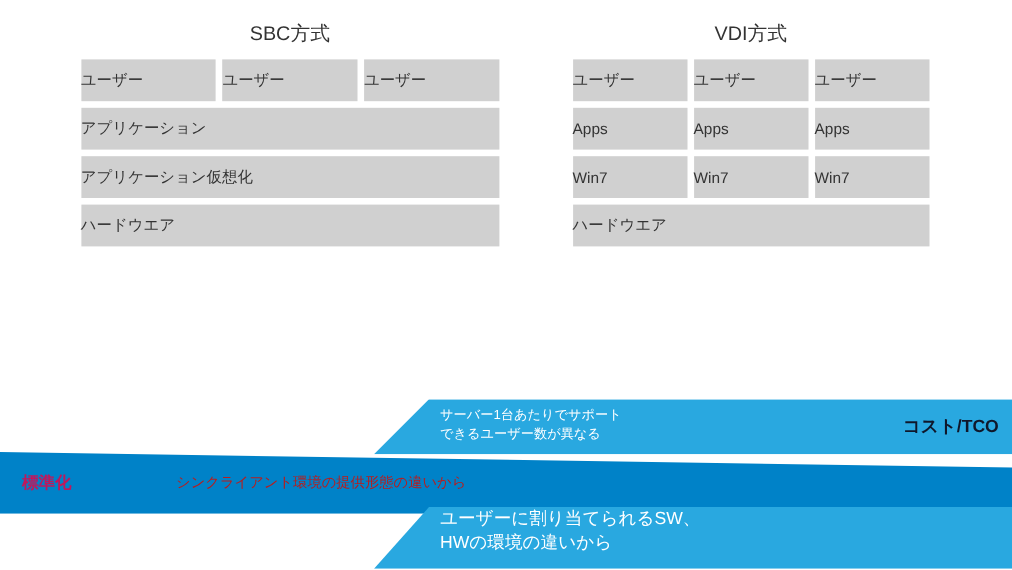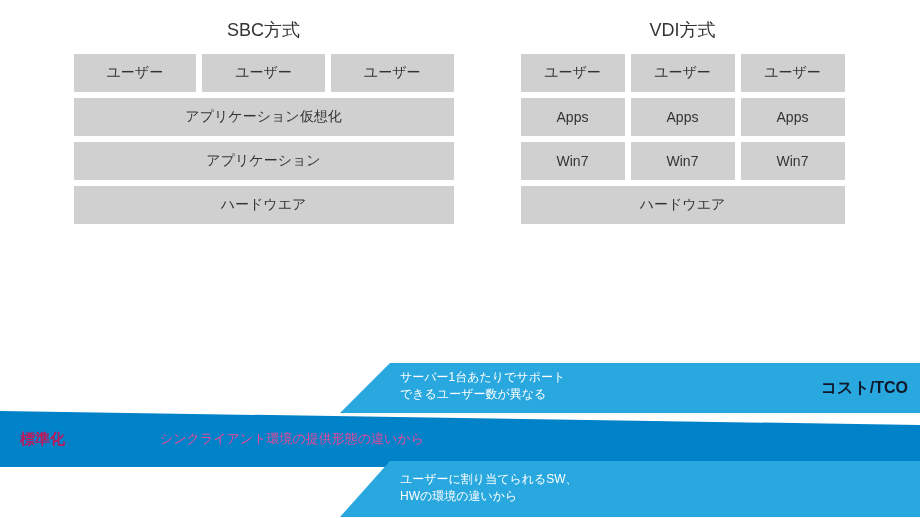--- a/index.html
+++ b/index.html
@@ -63,21 +63,20 @@
       display: flex;
       gap: 6px;
       width: 100%;
     }
 
     .cell-box {
       background: #d0d0d0;
       border: none;
       display: flex;
       align-items: center;
-      justify-content: center;
       font-size: 14px;
       color: #333;
     }
 
     .cell-box.small {
       flex: 1;
       height: 38px;
       font-size: 14px;
     }
 
@@ -175,25 +174,25 @@
         </div>
         <div class="cell-box small">
           <span>ユーザー</span>
         </div>
         <div class="cell-box small">
           <span>ユーザー</span>
         </div>
       </div>
 
       <div class="cell-box full-width">
+        <span>アプリケーション</span>
+      </div>
+
+      <div class="cell-box full-width">
         <span>アプリケーション仮想化</span>
-      </div>
-
-      <div class="cell-box full-width">
-        <span>アプリケーション</span>
       </div>
 
 
       <div class="cell-box full-width">
         <span>ハードウエア</span>
       </div>
     </div>
 
     <div class="vdi-section">
       <div class="vdi-title">VDI方式</div>
@@ -253,30 +252,30 @@
 できるユーザー数が異なる</span>
       </div>
       <div class="banner-label-right">コスト/TCO</div>
     </div>
 
     <div class="banner-row banner-middle">
       <svg class="banner-svg" viewBox="0 0 920 56" preserveAspectRatio="none" xmlns="http://www.w3.org/2000/svg">
         <polygon points="0,0 920,14 920,56 0,56" fill="#0082c8"></polygon>
       </svg>
       <div class="banner-label-left">標準化</div>
-      <div class="banner-text-center" style="left: 160px; top: 50%; transform:translateY(-50%); font-size:13px; color:#ec4899; white-space:nowrap;">
+      <div class="banner-text-center" style="left: 160px; top: 50%; transform:translateY(-50%); font-size:13px; color:#b91c1c; white-space:nowrap;">
         <span>シンクライアント環境の提供形態の違いから</span>
       </div>
     </div>
 
     <div class="banner-row banner-bottom">
       <svg class="banner-svg" viewBox="0 0 920 56" preserveAspectRatio="none" xmlns="http://www.w3.org/2000/svg">
         <polygon points="390,0 920,0 920,56 340,56" fill="#29a8e0"></polygon>
       </svg>
-      <div class="banner-text-center" style="left: 400px; top: 10px; font-size:12px; color:#fff; line-height:1.4;">
+      <div class="banner-text-center" style="left: 400px; top: 0; font-size:16px; color:#fff; line-height:1.4;">
         <span style="white-space:pre-line;">ユーザーに割り当てられるSW、
 HWの環境の違いから</span>
       </div>
     </div>
 
   </div>
 
 </div>
 
 </body></html>

